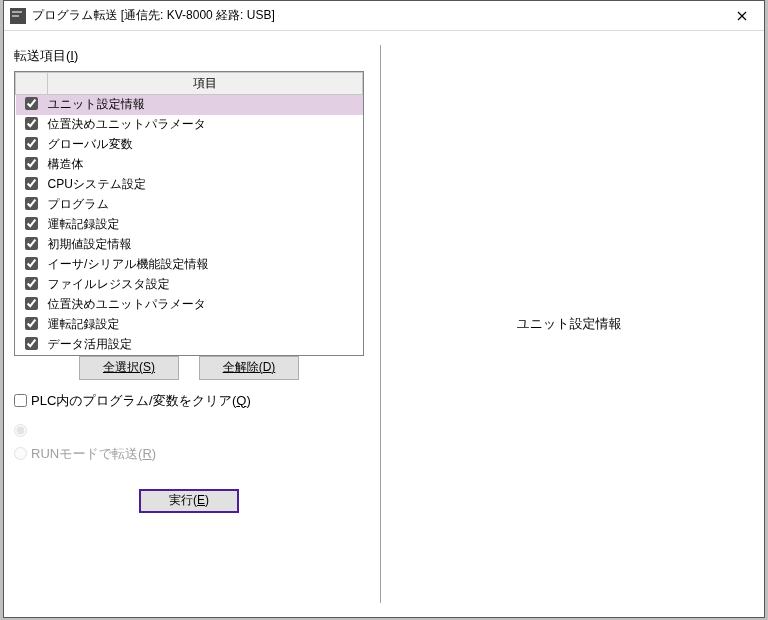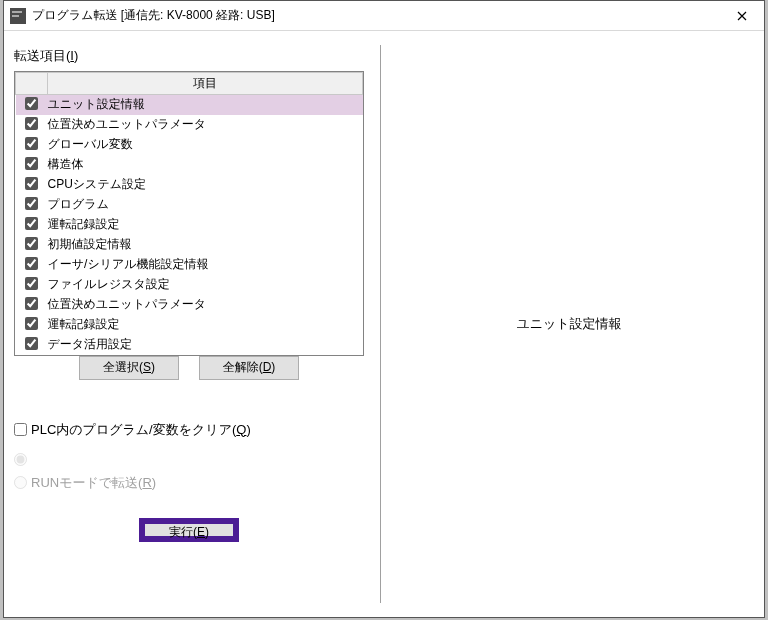--- a/index.html
+++ b/index.html
@@ -127,21 +127,22 @@
   input[type=checkbox] {
     width: 13px; height: 13px;
     accent-color: #555;
     margin: 0;
   }
 
   .btn-row {
     display: flex;
     justify-content: center;
     gap: 20px;
-    margin-bottom: 41px;
+    margin-bottom: 12px;
+    text-decoration: underline;
   }
   .btn {
     min-width: 100px;
     height: 24px;
     background: #e1e1e1;
     border: 1px solid #adadad;
     font-size: 12px;
     cursor: pointer;
     padding: 0 10px;
   }
@@ -171,21 +172,21 @@
   .bottom-btns {
     display: flex;
     justify-content: center;
     gap: 20px;
     margin-top: 18px;
   }
   .btn-primary {
     min-width: 100px;
     height: 24px;
     background: #e1e1e1;
-    border: 6px solid #4c1d95;
+    border: 2px solid #4c1d95;
     font-size: 12px;
     cursor: pointer;
     padding: 0 10px;
   }
 </style>
 </head>
 <body>
 
 <div class="window">
   <div class="titlebar">

